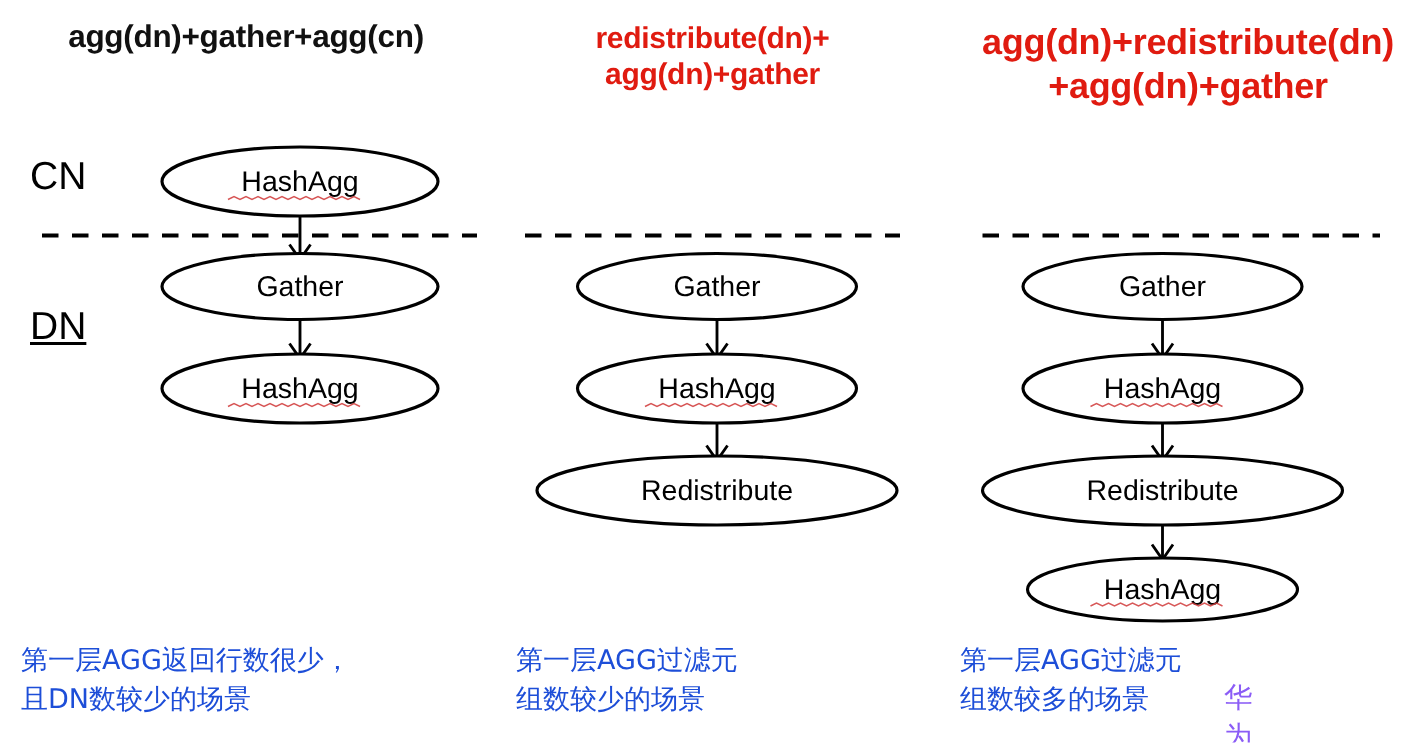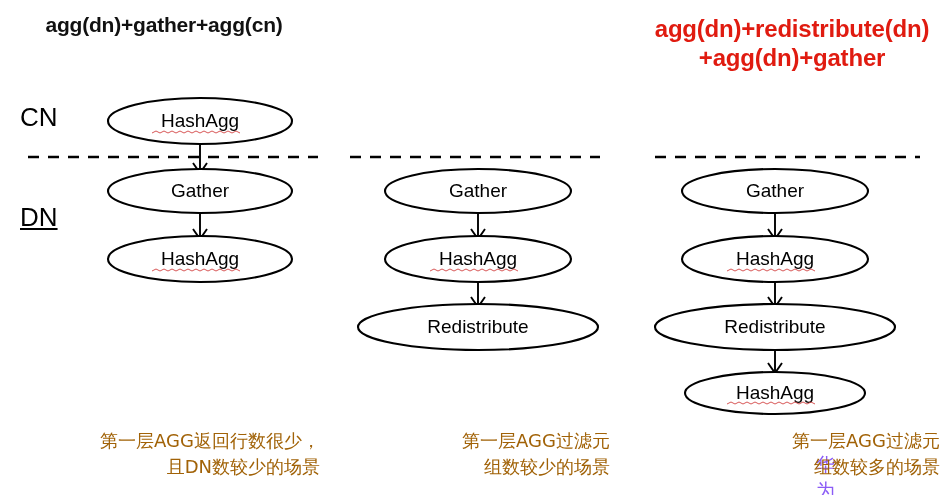--- a/index.html
+++ b/index.html
@@ -102,23 +102,23 @@
   .squiggle {
     stroke: #d03a3a;
     stroke-width: 1;
     fill: none;
     opacity: 0.85;
   }
 
   
   .caption {
     position: absolute;
-    text-align: right;
+    text-align: left;
     font-size: 18px;
-    color: #a16207;
+    color: #1d4ed8;
     line-height: 1.45;
     white-space: pre-line;
     font-family: "DejaVu Sans", sans-serif;
   }
   #caption-col1 { left: 14px; top: 428px; width: 306px; }
   #caption-col2 { left: 344px; top: 428px; width: 266px; }
   #caption-col3 { left: 640px; top: 428px; width: 300px; }
 
   
   #watermark {
@@ -131,20 +131,22 @@
     font-family: "DejaVu Sans", sans-serif;
     pointer-events: none;
   }
 </style>
 </head>
 <body>
 
 <div class="canvas">
 
   <div class="col-title" id="title-col1">agg(dn)+gather+agg(cn)</div>
+  <div class="col-title" id="title-col2">redistribute(dn)+
+agg(dn)+gather</div>
   <div class="col-title" id="title-col3">agg(dn)+redistribute(dn)
 +agg(dn)+gather</div>
 
   <div class="side-label" id="label-cn">CN</div>
   <div class="side-label" id="label-dn">DN</div>
 
   <svg class="diagram-svg" viewBox="0 0 951 495">
 
     <line class="divider-dash" x1="28" y1="157" x2="318" y2="157"></line>
     <line class="divider-dash" x1="350" y1="157" x2="600" y2="157"></line>

